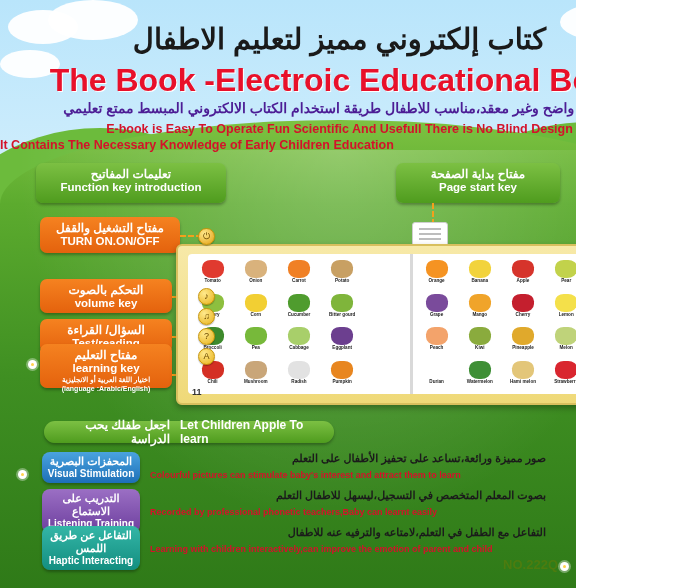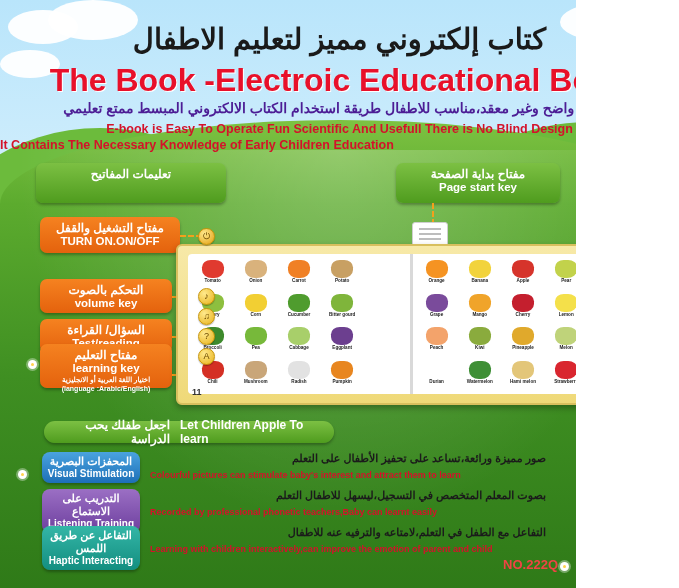--- a/index.html
+++ b/index.html
@@ -321,21 +321,21 @@
     font-size: 9px;
     font-weight: bold;
     color: #d4122a;
     width: 396px;
   }
   .model-no {
     position: absolute;
     right: 18px; bottom: 16px;
     font-size: 13px;
     font-weight: bold;
-    color: #ef4444;
+    color: #4d7c0f;
   }
   .pill-blue   { background: linear-gradient(#4aa3df, #1d6fb8); }
   .pill-purple { background: linear-gradient(#9b6fc4, #6d3f9e); }
   .pill-teal   { background: linear-gradient(#34b6a7, #138e80); }
 </style>
 </head>
 <body>
 
 <div id="poster">
 
@@ -360,20 +360,21 @@
   <div class="flower" style="left:560px; top:562px;"></div>
 
   <div class="title-ar">كتاب إلكتروني مميز لتعليم الاطفال</div>
   <div class="title-en">The Book -Electroic Educational Book</div>
   <div class="sub-ar">تصميم واضح وغير معقد،مناسب للاطفال طريقة استخدام الكتاب الالكتروني المبسط ممتع تعليمي</div>
   <div class="sub-en1">E-book is Easy To Operate Fun Scientific And Usefull There is No Blind Design</div>
   <div class="sub-en2">It Contains The Necessary Knowledge of Early Children Education</div>
 
   <div class="pill pill-green" style="left:36px; top:163px; width:190px; height:40px;">
     <span class="ar">تعليمات المفاتيح</span>
+    <span class="en">Function key introduction</span>
   </div>
 
   <div class="pill pill-green" style="left:396px; top:163px; width:164px; height:40px;">
     <span class="ar">مفتاح بداية الصفحة</span>
     <span class="en">Page start key</span>
   </div>
   <div class="connector-v" style="left:432px; top:203px; height:22px;"></div>
 
   <div class="speaker">
     <svg width="34" height="30" viewBox="0 0 34 30">

